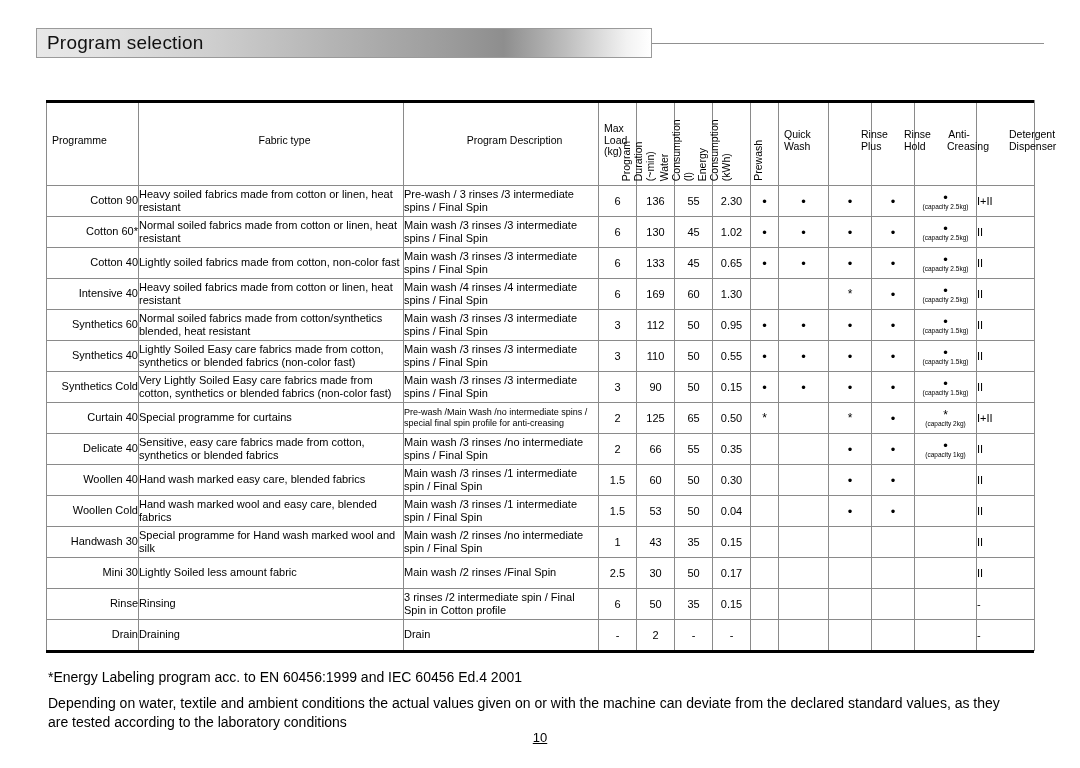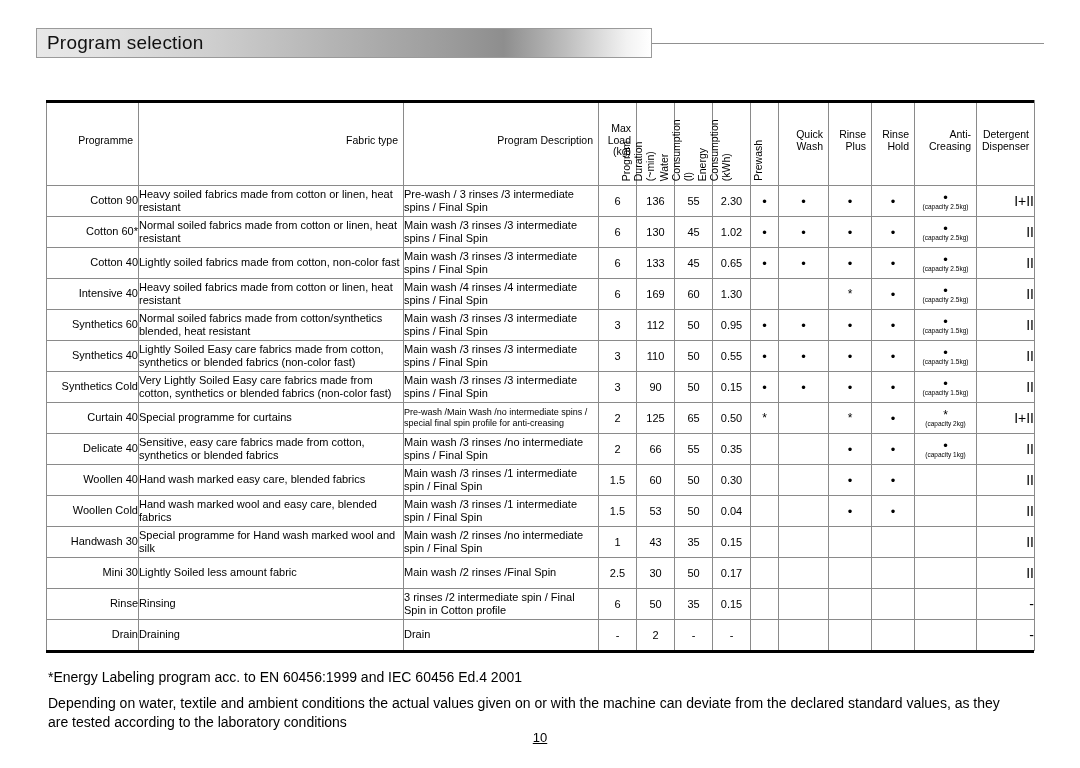--- a/index.html
+++ b/index.html
@@ -95,22 +95,22 @@
   
   thead td {
     height: 84px;
     vertical-align: bottom;
   }
   .hcell {
     padding: 0 5px 5px 5px;
     font-size: 10.5px;
     line-height: 1.12;
   }
-  .hcell.center { text-align: right; }
-  .hcell.left   { text-align: right; }
+  .hcell.center { text-align: left; }
+  .hcell.left   { text-align: center; margin-left: 27px; }
 
   
   .vert-outer {
     height: 84px;
     position: relative;
   }
   .vert-inner {
     position: absolute;
     left: 50%;
     bottom: 4px;
@@ -155,22 +155,22 @@
   .c-mark .dot  { font-size: 13px; line-height: 1; }
   .c-mark .star { font-size: 12px; line-height: 1; }
   .cap {
     display: block;
     font-size: 6.5px;
     line-height: 1.1;
     margin-top: -1px;
     white-space: nowrap;
   }
   .c-disp {
-    text-align: right;
-    font-size: 14px;
+    text-align: left;
+    font-size: 11px;
     margin-left: 8px;
   }
 
   
   .notes {
     position: absolute;
     left: 48px;
     width: 960px;
     font-size: 14px;
     line-height: 1.35;

